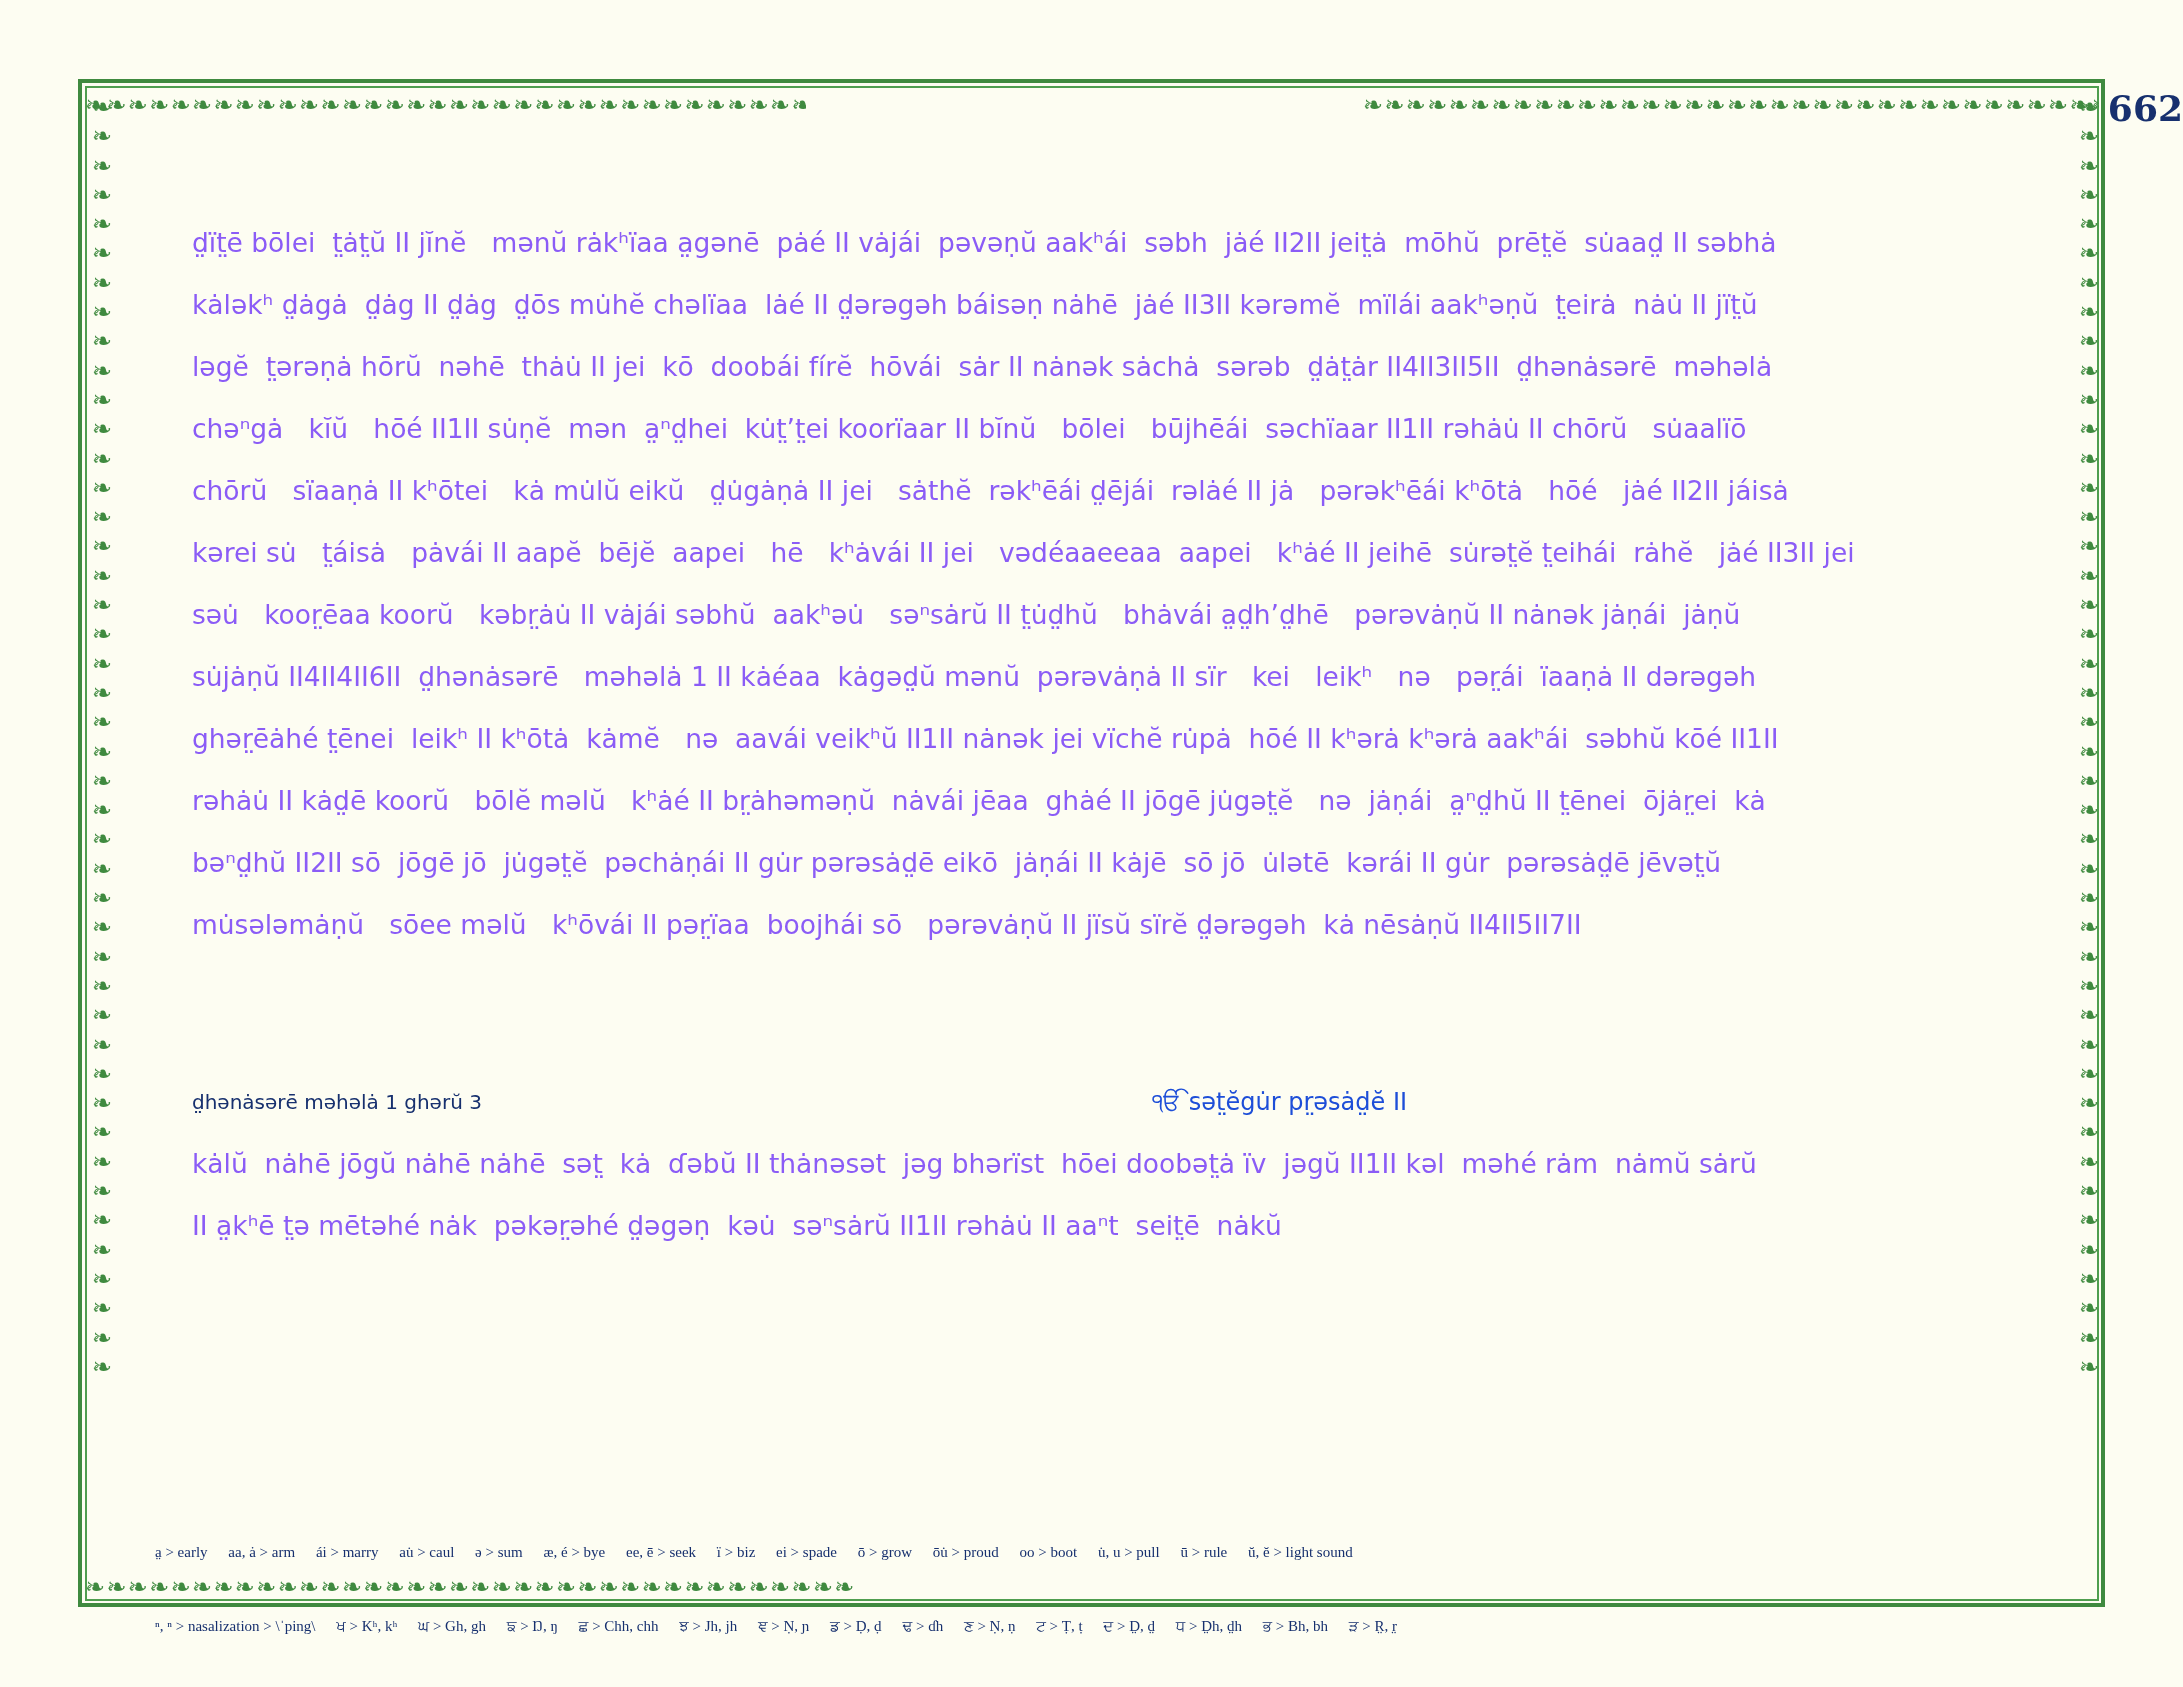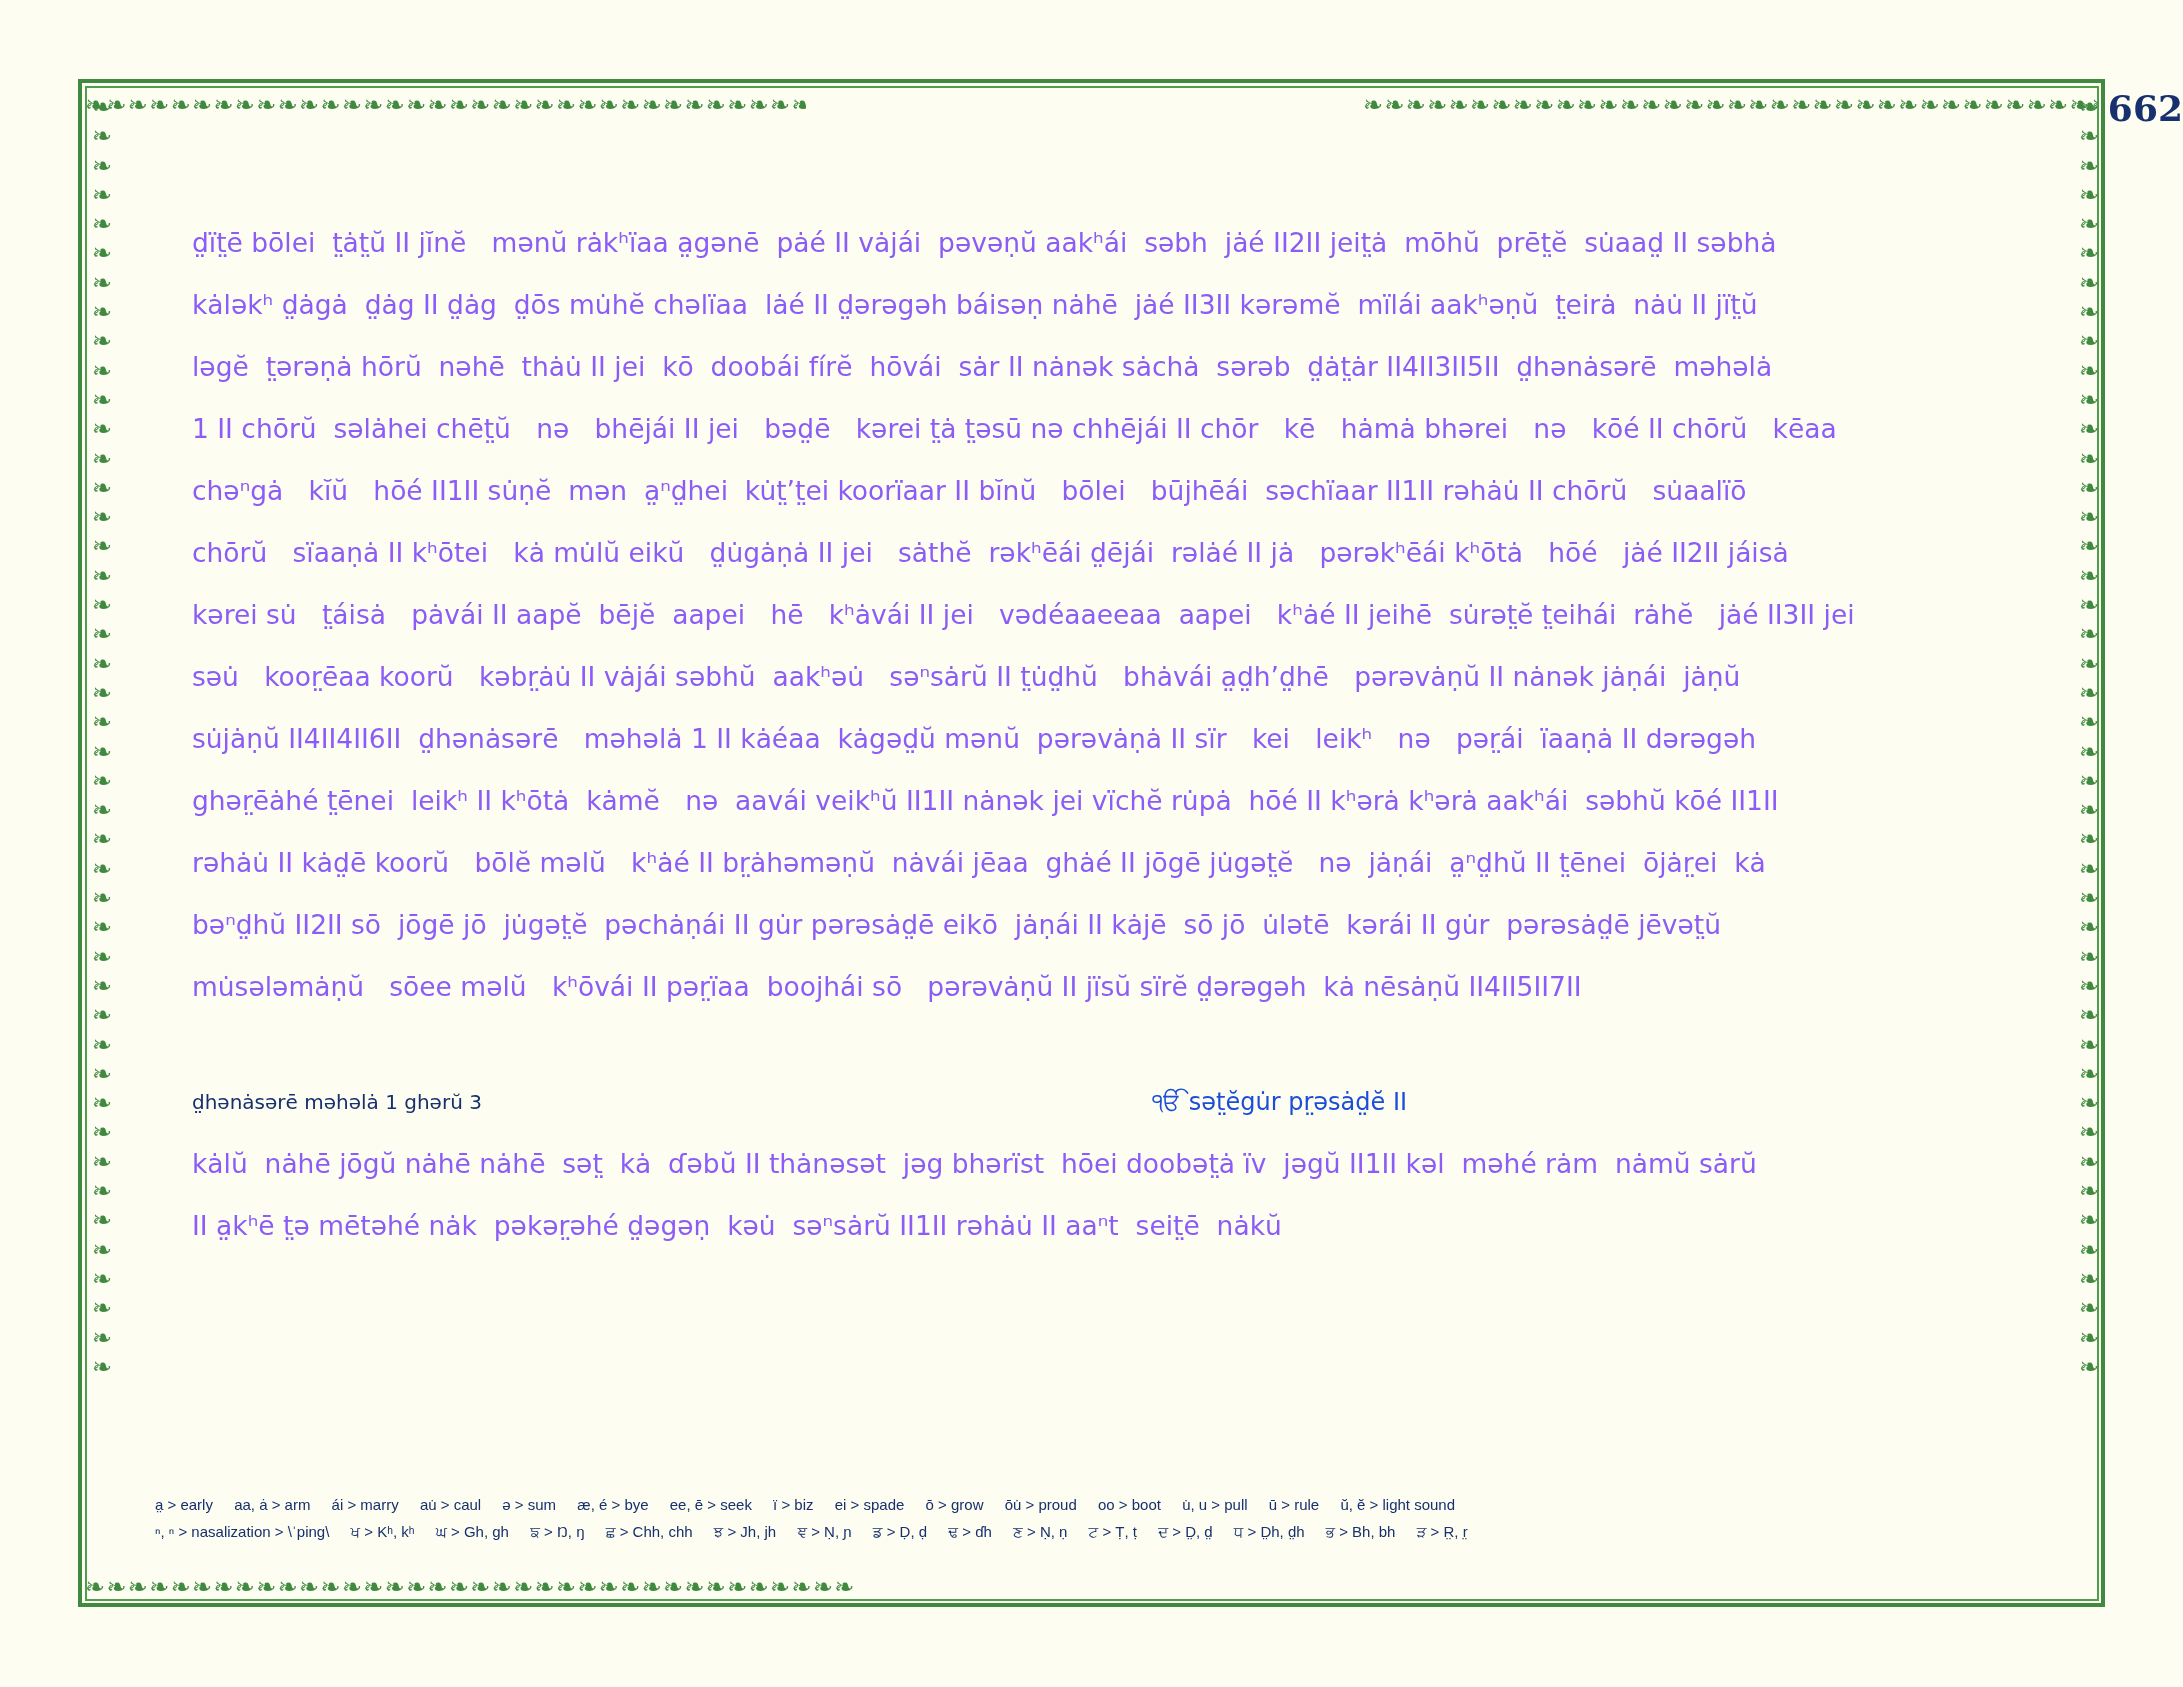--- a/index.html
+++ b/index.html
@@ -149,21 +149,22 @@
   .footer-title {
     font-size: 16px;
     line-height: 22.5px;
     margin-bottom: 6.6px;
     font-family: "DejaVu Sans", sans-serif;
   }
   .footer-row {
     font-size: 15px;
     line-height: 26.5px;
     white-space: nowrap;
-    font-family: Liberation Sans, sans-serif;
+    font-family: Liberation Serif, serif;
+    margin-top: 47px;
   }
   .footer-row .cell {
     display: inline-block;
     margin-right: 17px;
   }
 </style>
 </head>
 <body>
 
 <div class="page">
@@ -176,21 +177,20 @@
   <div class="vine vine-left">❧❧❧❧❧❧❧❧❧❧❧❧❧❧❧❧❧❧❧❧❧❧❧❧❧❧❧❧❧❧❧❧❧❧❧❧❧❧❧❧❧❧❧❧</div>
   <div class="vine vine-right">❧❧❧❧❧❧❧❧❧❧❧❧❧❧❧❧❧❧❧❧❧❧❧❧❧❧❧❧❧❧❧❧❧❧❧❧❧❧❧❧❧❧❧❧</div>
   <div class="vine vine-bottom">❧❧❧❧❧❧❧❧❧❧❧❧❧❧❧❧❧❧❧❧❧❧❧❧❧❧❧❧❧❧❧❧❧❧❧❧</div>
 
   <div class="page-number">662</div>
 
   <div class="body-text">
     <div class="line">d̤ït̤ē bōlei  t̤ȧt̤ŭ II jĭnĕ   mənŭ rȧkʰïaa a̤gənē  pȧé II vȧjái  pəvəṇŭ aakʰái  səbh  jȧé II2II jeit̤ȧ  mōhŭ  prēt̤ĕ  su̇aad̤ II səbhȧ</div>
     <div class="line">kȧləkʰ d̤ȧgȧ  d̤ȧg II d̤ȧg  d̤ōs mu̇hĕ chəlïaa  lȧé II d̤ərəgəh báisəṇ nȧhē  jȧé II3II kərəmĕ  mïlái aakʰəṇŭ  t̤eirȧ  nȧu̇ II jït̤ŭ</div>
     <div class="line">ləgĕ  t̤ərəṇȧ hōrŭ  nəhē  thȧu̇ II jei  kō  doobái fírĕ  hōvái  sȧr II nȧnək sȧchȧ  sərəb  d̤ȧt̤ȧr II4II3II5II  d̤hənȧsərē  məhəlȧ</div>
-    <div class="line">1 II chōrŭ  səlȧhei chēt̤ŭ   nə   bhējái II jei   bəd̤ē   kərei t̤ȧ t̤əsū nə chhējái II chōr   kē   hȧmȧ bhərei   nə   kōé II chōrŭ   kēaa</div>
     <div class="line">chəⁿgȧ   kĭŭ   hōé II1II su̇ṇĕ  mən  a̤ⁿd̤hei  ku̇t̤’t̤ei koorïaar II bĭnŭ   bōlei   būjhēái  səchïaar II1II rəhȧu̇ II chōrŭ   su̇aalïō</div>
     <div class="line">chōrŭ   sïaaṇȧ II kʰōtei   kȧ mu̇lŭ eikŭ   d̤u̇gȧṇȧ II jei   sȧthĕ  rəkʰēái d̤ējái  rəlȧé II jȧ   pərəkʰēái kʰōtȧ   hōé   jȧé II2II jáisȧ</div>
     <div class="line">kərei su̇   t̤áisȧ   pȧvái II aapĕ  bējĕ  aapei   hē   kʰȧvái II jei   vədéaaeeaa  aapei   kʰȧé II jeihē  su̇rət̤ĕ t̤eihái  rȧhĕ   jȧé II3II jei</div>
     <div class="line">səu̇   koor̤ēaa koorŭ   kəbr̤ȧu̇ II vȧjái səbhŭ  aakʰəu̇   səⁿsȧrŭ II t̤u̇d̤hŭ   bhȧvái a̤d̤h’d̤hē   pərəvȧṇŭ II nȧnək jȧṇái  jȧṇŭ</div>
     <div class="line">su̇jȧṇŭ II4II4II6II  d̤hənȧsərē   məhəlȧ 1 II kȧéaa  kȧgəd̤ŭ mənŭ  pərəvȧṇȧ II sïr   kei   leikʰ   nə   pər̤ái  ïaaṇȧ II dərəgəh</div>
     <div class="line">ghər̤ēȧhé t̤ēnei  leikʰ II kʰōtȧ  kȧmĕ   nə  aavái veikʰŭ II1II nȧnək jei vïchĕ ru̇pȧ  hōé II kʰərȧ kʰərȧ aakʰái  səbhŭ kōé II1II</div>
     <div class="line">rəhȧu̇ II kȧd̤ē koorŭ   bōlĕ məlŭ   kʰȧé II br̤ȧhəməṇŭ  nȧvái jēaa  ghȧé II jōgē ju̇gət̤ĕ   nə  jȧṇái  a̤ⁿd̤hŭ II t̤ēnei  ōjȧr̤ei  kȧ</div>
     <div class="line">bəⁿd̤hŭ II2II sō  jōgē jō  ju̇gət̤ĕ  pəchȧṇái II gu̇r pərəsȧd̤ē eikō  jȧṇái II kȧjē  sō jō  u̇lətē  kərái II gu̇r  pərəsȧd̤ē jēvət̤ŭ</div>
     <div class="line">mu̇sələmȧṇŭ   sōee məlŭ   kʰōvái II pər̤ïaa  boojhái sō   pərəvȧṇŭ II jïsŭ sïrĕ d̤ərəgəh  kȧ nēsȧṇŭ II4II5II7II</div>
   </div>

